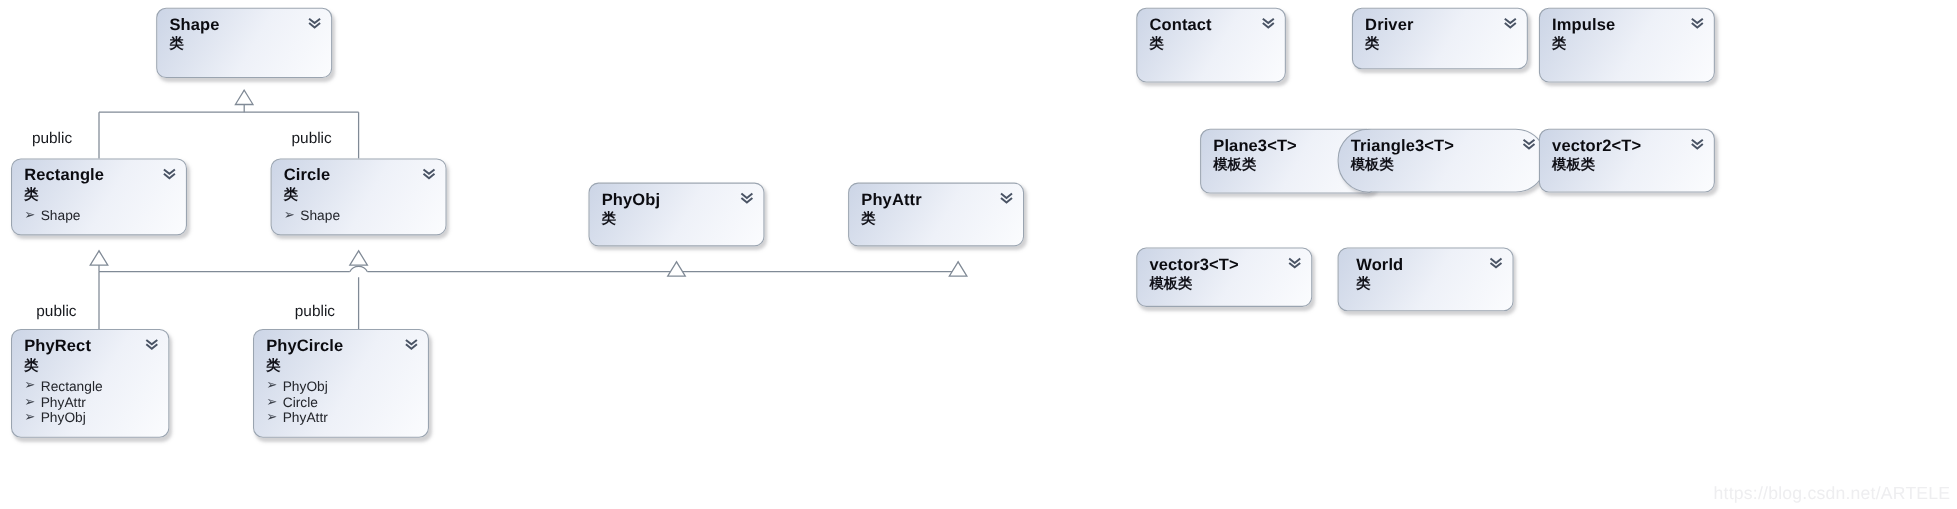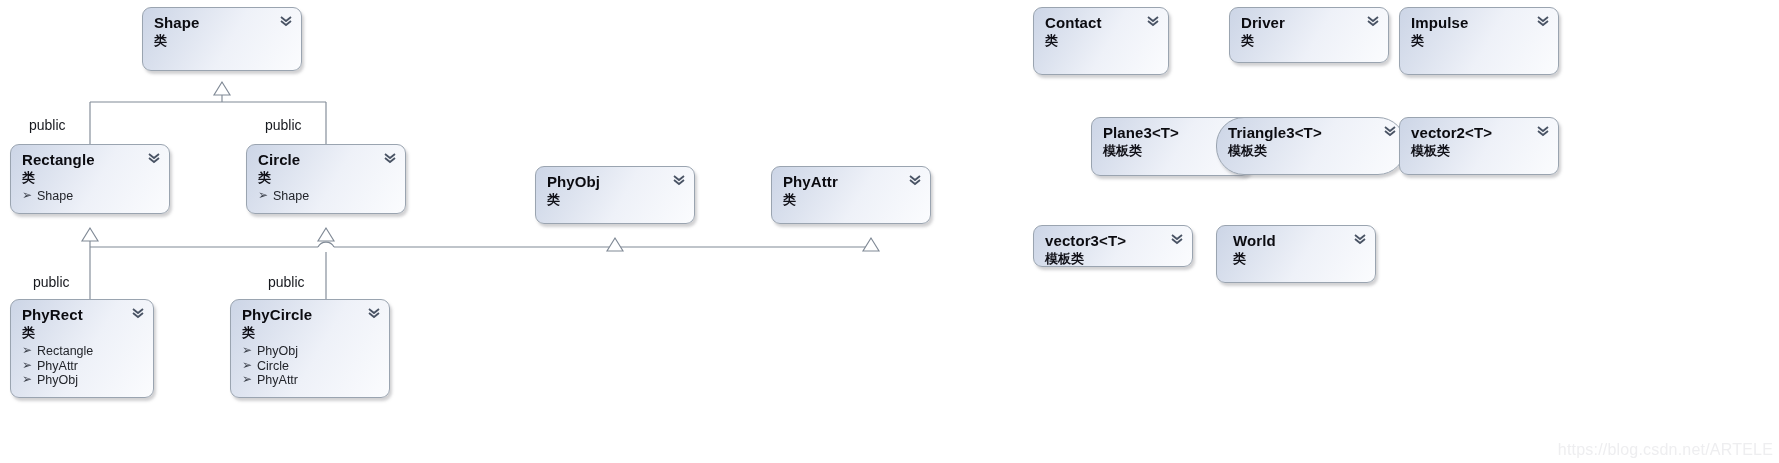--- a/index.html
+++ b/index.html
@@ -297,21 +297,21 @@
     <div class="title">vector2&lt;T&gt;</div>
     <div class="stereo">模板类</div>
     <div class="chev">
       <svg width="14" height="13" viewBox="0 0 14 13">
           <path d="M2 2 L7 6 L12 2" fill="none" stroke="#4a5465" stroke-width="1.8"></path>
           <path d="M2 6 L7 10 L12 6" fill="none" stroke="#4a5465" stroke-width="1.8"></path>
         </svg>
     </div>
   </div>
 
-  <div class="uml-class" style="left:1033px; top:225px; width:160px; height:42px;">
+  <div class="uml-class" style="left:1033px; top:225px; width:160px; height:54px;">
     <div class="title">vector3&lt;T&gt;</div>
     <div class="stereo">模板类</div>
     <div class="chev">
       <svg width="14" height="13" viewBox="0 0 14 13">
           <path d="M2 2 L7 6 L12 2" fill="none" stroke="#4a5465" stroke-width="1.8"></path>
           <path d="M2 6 L7 10 L12 6" fill="none" stroke="#4a5465" stroke-width="1.8"></path>
         </svg>
     </div>
   </div>
 

